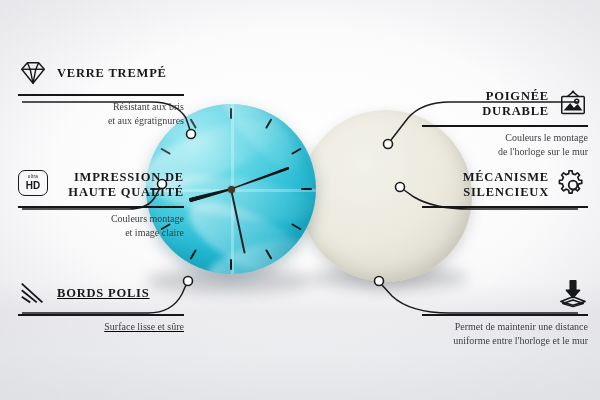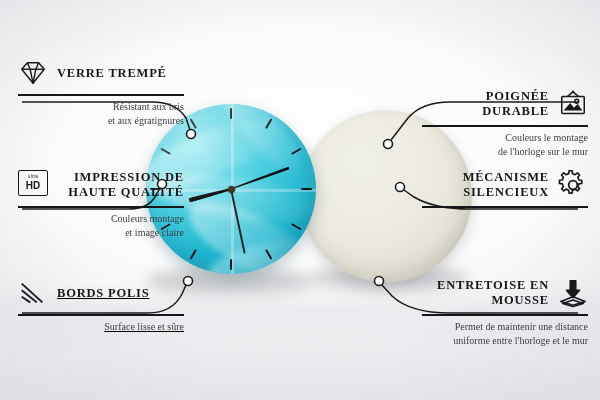--- a/index.html
+++ b/index.html
@@ -203,21 +203,21 @@
   #feature-verre-trempe      { top: 56px; }
   #feature-impression-hd     { top: 168px; }
   #feature-bords-polis       { top: 276px; text-decoration: underline; }
   #feature-poignee-durable   { top: 40px; margin-top: 47px; }
   #feature-mecanisme         { top: 168px; }
   #feature-entretoise        { top: 276px; }
 
   .hd-box {
     width: 28px; height: 24px;
     border: 1.7px solid #16181a;
-    border-radius: 2px;
+    border-radius: 7px;
     display: flex;
     flex-direction: column;
     align-items: center;
     justify-content: center;
     line-height: 1;
   }
   .hd-ultra {
     font-family: "Liberation Sans", sans-serif;
     font-size: 4.6px;
     letter-spacing: .3px;
@@ -386,22 +386,20 @@
             <circle cx="16" cy="16" r="4.6"></circle>
           </g>
         </svg>
       </span>
     </div>
     <div class="rule"></div>
   </div>
 
   <div class="feature right" id="feature-entretoise">
     <div class="feat-head">
-      <span class="feat-title">ENTRETOISE
-EN MOUSSE</span>
       <span class="icon">
         <svg viewBox="0 0 32 32" aria-hidden="true">
           <g fill="none" stroke="currentColor" stroke-width="1.6" stroke-linejoin="round">
             <path d="M13 3 L19 3 L19 13 L23 13 L16 21 L9 13 L13 13 Z" fill="currentColor" stroke="currentColor"></path>
             <path d="M16 20 L29 25 L16 29 L3 25 Z"></path>
             <path d="M16 23.5 L27 27.2 L16 30.5 L5 27.2 Z"></path>
           </g>
         </svg>
       </span>
     </div>

